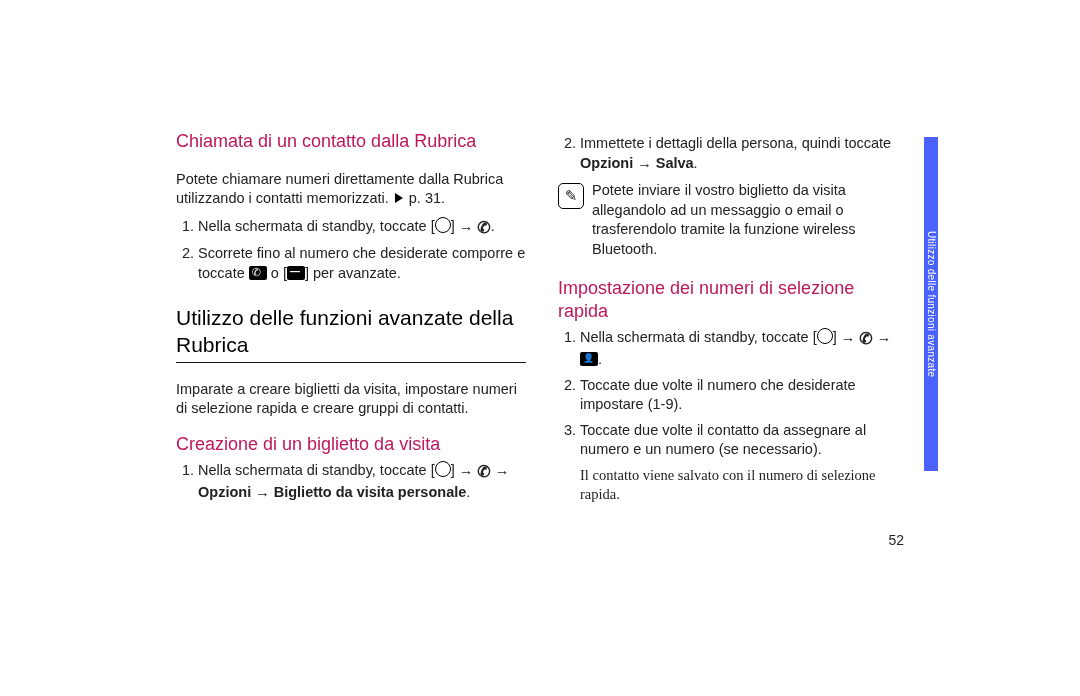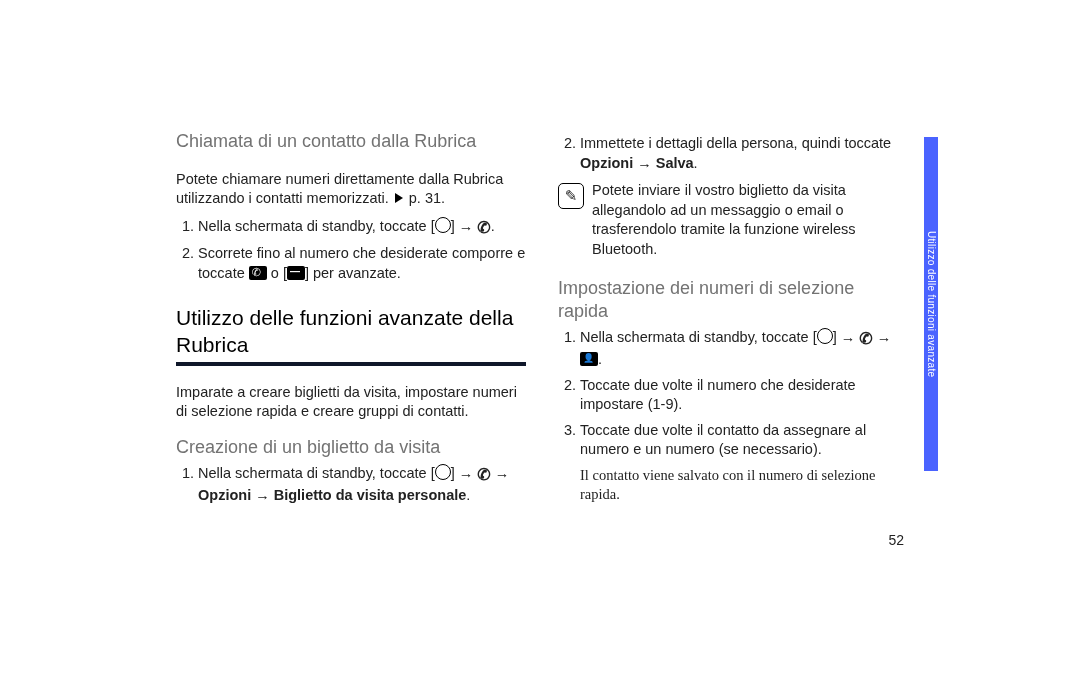--- a/index.html
+++ b/index.html
@@ -19,33 +19,33 @@
     top: 130px;
     width: 732px;
     display: flex;
     gap: 32px;
   }
   .col {
     flex: 1 1 0;
     min-width: 0;
   }
   .h-blue {
-    color: #737373;
+    color: #be185d;
     font-size: 18px;
     font-weight: 400;
     margin: 0 0 6px 0;
     line-height: 1.25;
   }
   .h-main {
     color: #000;
     font-size: 21px;
     font-weight: 400;
     margin: 22px 0 2px 0;
     padding-bottom: 4px;
-    border-bottom: 4px solid #0f172a;
+    border-bottom: 1px solid #0f172a;
     line-height: 1.25;
   }
   p {
     margin: 17px 0 8px 0;
     line-height: 1.35;
   }
   ol {
     margin: 4px 0 4px 0;
     padding-left: 22px;
   }

